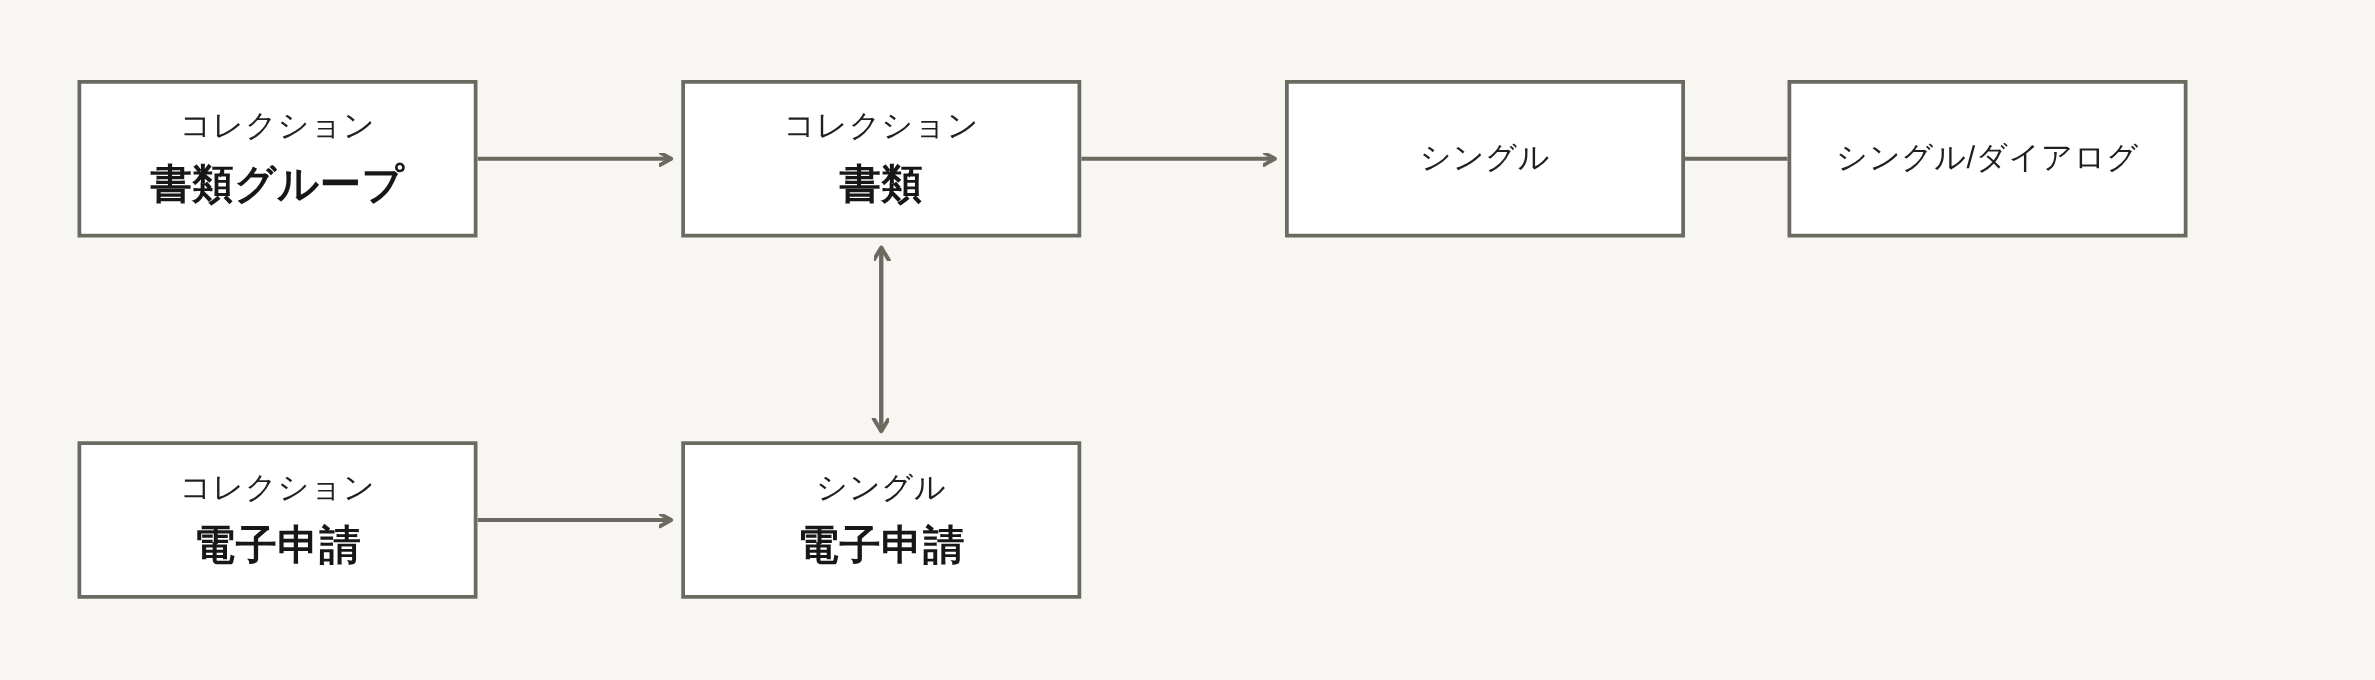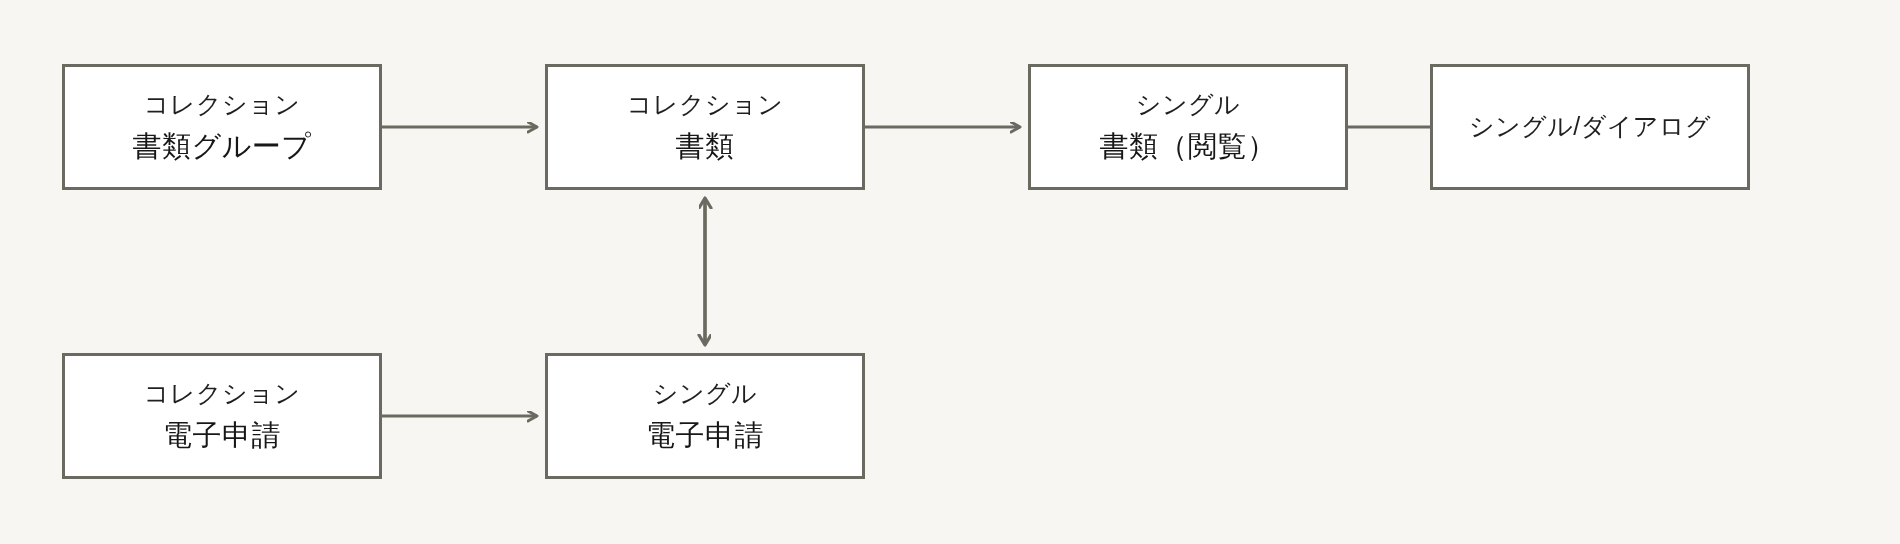--- a/index.html
+++ b/index.html
@@ -40,22 +40,22 @@
     line-height: 1.35;
   }
   .node-kind {
     font-size: 25px;
     font-weight: 400;
     color: #1f1f1f;
     letter-spacing: 0.5px;
     white-space: nowrap;
   }
   .node-title {
-    font-size: 29px;
-    font-weight: 400;
+    font-size: 33px;
+    font-weight: 700;
     color: #171717;
     letter-spacing: 0.5px;
     white-space: nowrap;
     margin-top: 6px;
   }
 </style>
 </head>
 <body>
 
 <div id="diagram">
@@ -85,21 +85,20 @@
     <div class="node-title">書類グループ</div>
   </div>
 
   <div class="node" style="left: 545px; top: 64px; width: 320px; height: 126px;">
     <div class="node-kind">コレクション</div>
     <div class="node-title">書類</div>
   </div>
 
   <div class="node" style="left: 1028px; top: 64px; width: 320px; height: 126px;">
     <div class="node-kind">シングル</div>
-    <div class="node-title">書類（閲覧）</div>
   </div>
 
   <div class="node" style="left: 1418px; top: 64px; width: 320px; height: 126px; margin-left: 12px;">
     <div class="node-kind">シングル/ダイアログ</div>
   </div>
 
   <div class="node" style="left: 62px; top: 353px; width: 320px; height: 126px;">
     <div class="node-kind">コレクション</div>
     <div class="node-title">電子申請</div>
   </div>

